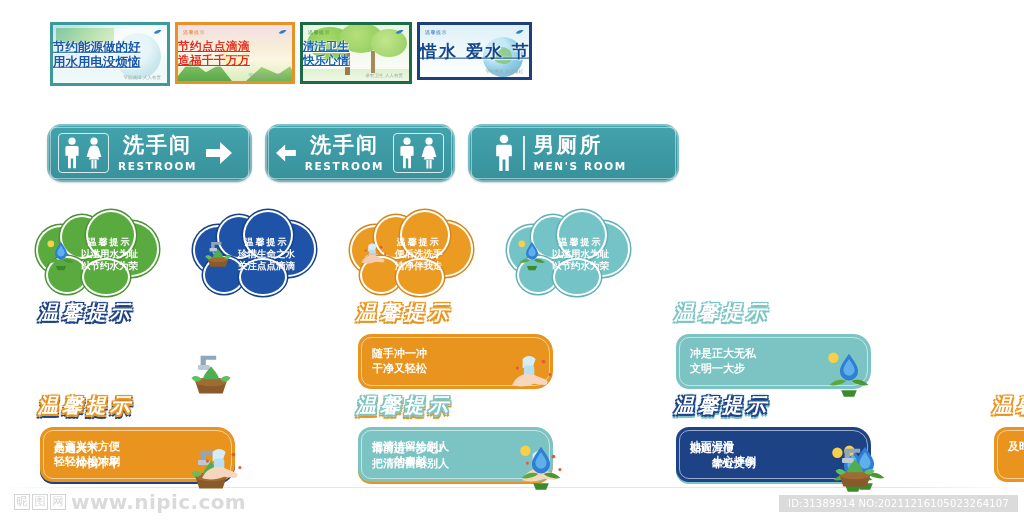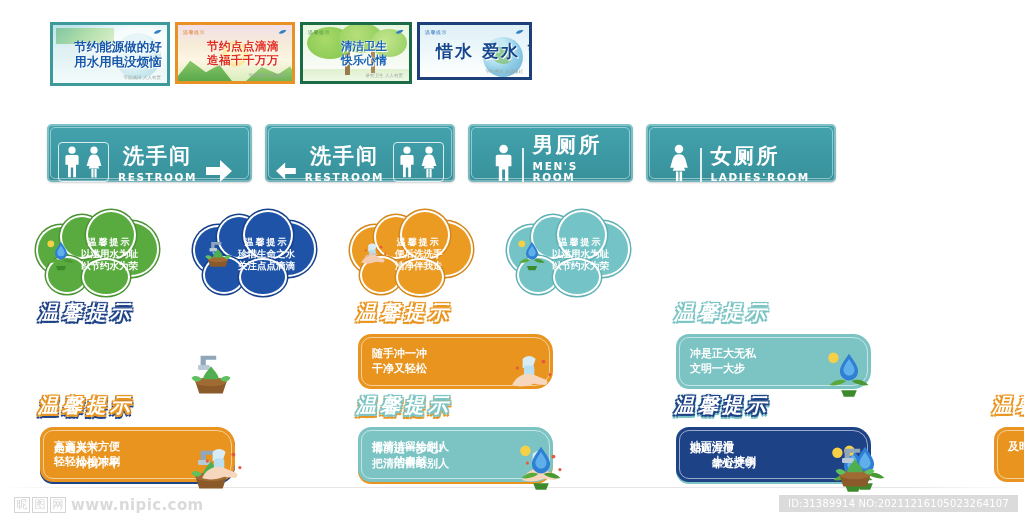--- a/index.html
+++ b/index.html
@@ -40,26 +40,26 @@
     white-space: nowrap;
   }
   .poster-leaf {
     position: absolute;
     right: 5px; top: 4px;
     width: 9px; height: 6px;
     z-index: 4;
   }
   .poster-txt {
     position: absolute;
-    left: 16px; right: 0; top: 50%;
+    left: 0; right: 0; top: 50%;
     transform: translateY(-50%);
-    text-align: center;
     z-index: 3;
     line-height: 1.22;
     font-weight: bold;
+    text-decoration: underline;
   }
   .poster-txt span { display: block; white-space: nowrap; }
   .poster-foot {
     position: absolute;
     right: 6px; bottom: 3px;
     font-size: 4.5px;
     color: #9aa6a2;
     z-index: 4;
     white-space: nowrap;
   }
@@ -146,25 +146,25 @@
   
   .sign-row {
     position: absolute;
     left: 47px; top: 124px;
     display: flex;
     gap: 13px;
     align-items: center;
   }
   .rsign {
     height: 58px;
-    border-radius: 5px;
+    border-radius: 15px;
     background: linear-gradient(180deg,#43a3ad 0%, #3d9aa4 50%, #37919b 100%);
     box-shadow: inset 0 0 0 2px #ffffff55, 0 1px 2px rgba(0,0,0,.18);
     display: flex;
-    align-items: flex-end;
+    align-items: center;
     padding: 0 11px;
     gap: 9px;
     color: #fff;
     position: relative;
   }
   .rsign:after {
     content:"";
     position:absolute; inset:3px;
     border:1px solid rgba(255,255,255,.45);
     border-radius:5px;
@@ -291,21 +291,21 @@
     display:flex; align-items:center; gap:5px;
     opacity:.42;
   }
   .wm-logo { display:flex; gap:2px; }
   .wm-char {
     width:16px; height:16px;
     border:1.3px solid #9a9a9a;
     color:#9a9a9a; font-size:11px; line-height:14px; text-align:center;
     font-family:"DejaVu Sans","Liberation Sans",sans-serif;
   }
-  .wm-url { font-size:15px; color:#a8a8a8; letter-spacing:.4px; font-weight:bold; }
+  .wm-url { font-size:20px; color:#a8a8a8; letter-spacing:.4px; font-weight:bold; }
   .idbar {
     position:absolute; right:6px; bottom:8px;
     background: rgba(170,170,170,.42);
     color:#ffffff;
     font-size:10px;
     padding:3px 9px;
     letter-spacing:.2px;
     white-space:nowrap;
   }
 </style>
@@ -424,44 +424,32 @@
         <path d="M3 9h10a1.6 1.6 0 0 1 1.6 1.6v8.2H12v12.4H9.2V21.5H6.8v9.7H4V18.8H1.4v-8.2A1.6 1.6 0 0 1 3 9z" fill="#fff"></path>
       </svg>
       <svg class="ficon" width="18" height="32" viewBox="0 0 18 32">
         <circle cx="9" cy="4.2" r="3.6" fill="#fff"></circle>
         <path d="M9 8.6c3.1 0 4.6 1.5 5.4 4.3l2 7.2h-3.1l1 2.4H3.7l1-2.4H1.6l2-7.2C4.4 10.1 5.9 8.6 9 8.6z" fill="#fff"></path>
         <path d="M6.4 23.1h2.1v8.3H6.4zM9.5 23.1h2.1v8.3H9.5z" fill="#fff"></path>
       </svg>
     </div>
   </div>
 
-  <div class="rsign" style="width:165px;padding-left:16px;">
+  <div class="rsign" style="width:211px;padding-left:16px;">
     <svg class="ficon" width="20" height="38" viewBox="0 0 16 32" style="margin-left:10px;z-index:2">
       <circle cx="8" cy="4.2" r="3.6" fill="#fff"></circle>
       <path d="M3 9h10a1.6 1.6 0 0 1 1.6 1.6v8.2H12v12.4H9.2V21.5H6.8v9.7H4V18.8H1.4v-8.2A1.6 1.6 0 0 1 3 9z" fill="#fff"></path>
     </svg>
     <div class="divider-v"></div>
     <div class="rtext left-al">
       <span class="cn">男厕所</span>
       <span class="en">MEN'S ROOM</span>
     </div>
   </div>
 
-  <div class="rsign" style="width:190px;">
-    <svg class="ficon" width="24" height="38" viewBox="0 0 18 32" style="margin-left:10px;z-index:2">
-      <circle cx="9" cy="4.2" r="3.6" fill="#fff"></circle>
-      <path d="M9 8.6c3.1 0 4.6 1.5 5.4 4.3l2 7.2h-3.1l1 2.4H3.7l1-2.4H1.6l2-7.2C4.4 10.1 5.9 8.6 9 8.6z" fill="#fff"></path>
-      <path d="M6.4 23.1h2.1v8.3H6.4zM9.5 23.1h2.1v8.3H9.5z" fill="#fff"></path>
-    </svg>
-    <div class="divider-v"></div>
-    <div class="rtext left-al">
-      <span class="cn">女厕所</span>
-      <span class="en">LADIES'ROOM</span>
-    </div>
-  </div>
 
 </div>
 
 <div class="cloud-row">
 
   <div class="cloud" style="--cl:#5aab3f;--cl2:#4a9233">
     <div class="blob"></div>
       <div class="bump b1"></div>
       <div class="bump b2"></div>
     <div class="bump b3"></div>

